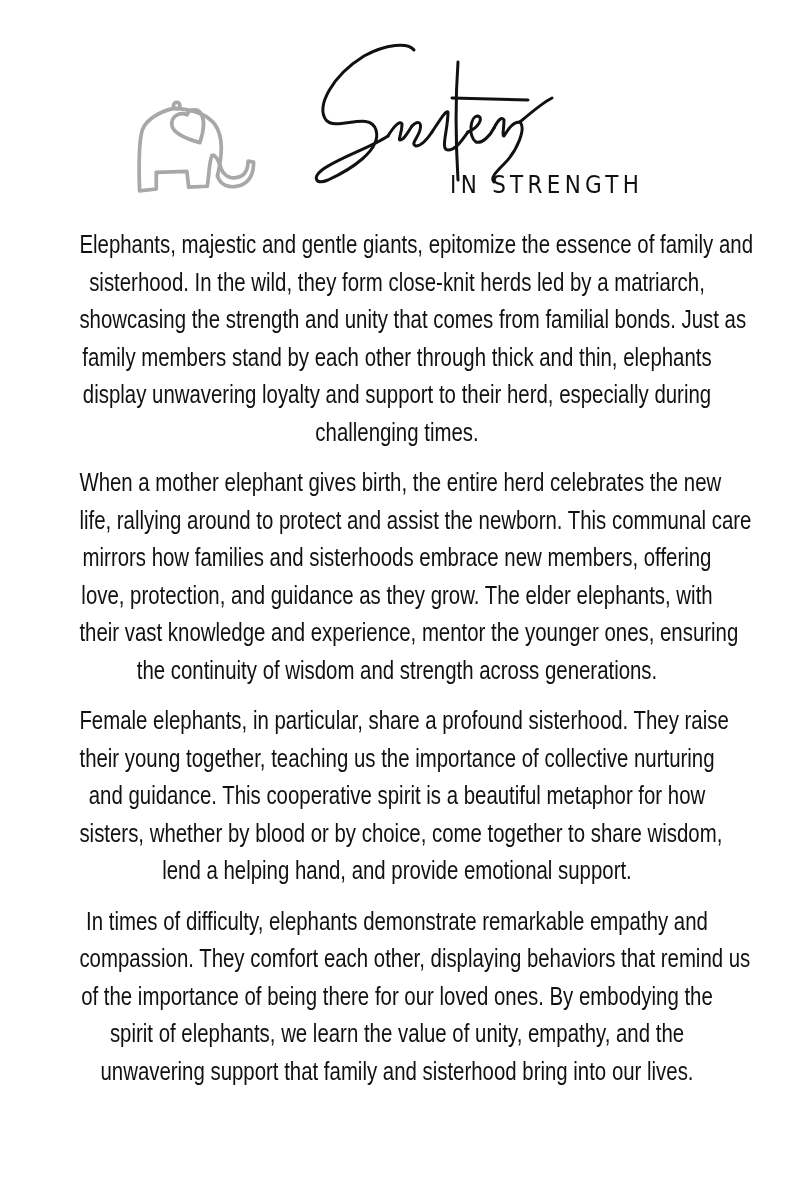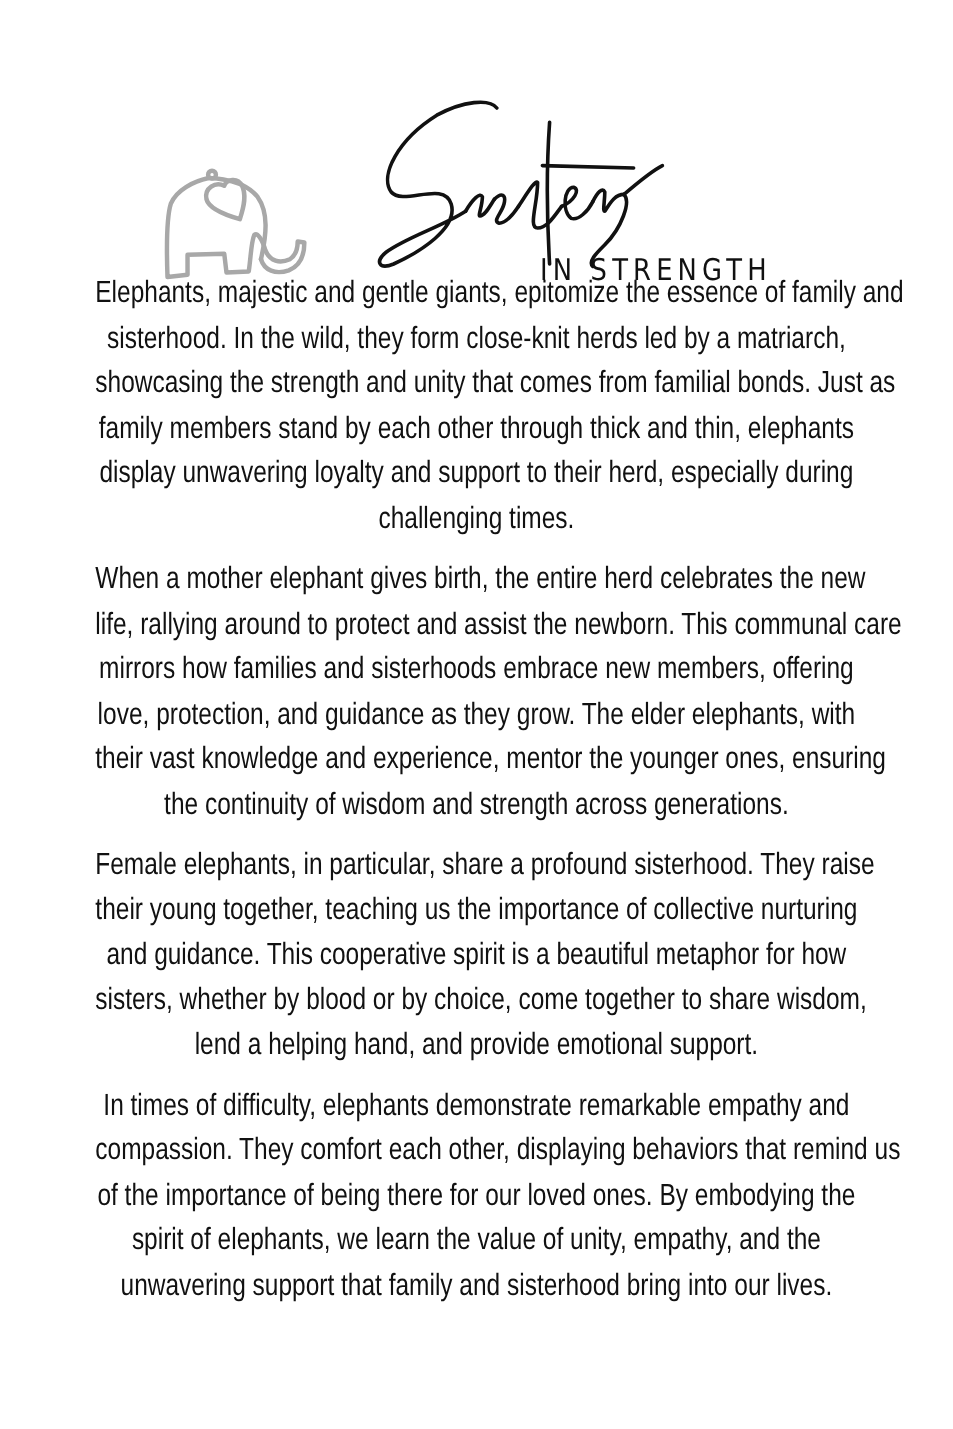--- a/index.html
+++ b/index.html
@@ -14,21 +14,20 @@
     overflow: hidden;
     color: #111111;
     font-family: "Liberation Sans", sans-serif;
   }
   .header {
     position: absolute;
     left: 0;
     top: 0;
     width: 718px;
     height: 215px;
-    margin-top: 40px;
   }
   .elephant-icon {
     position: absolute;
     left: 132px;
     top: 100px;
     width: 132px;
     height: 102px;
   }
   .script-title {
     position: absolute;

